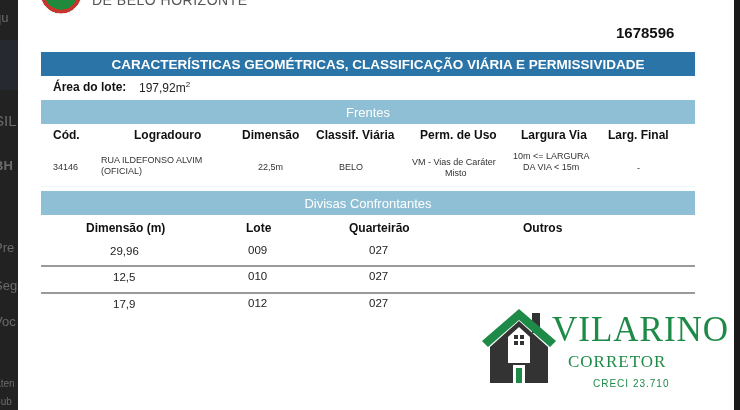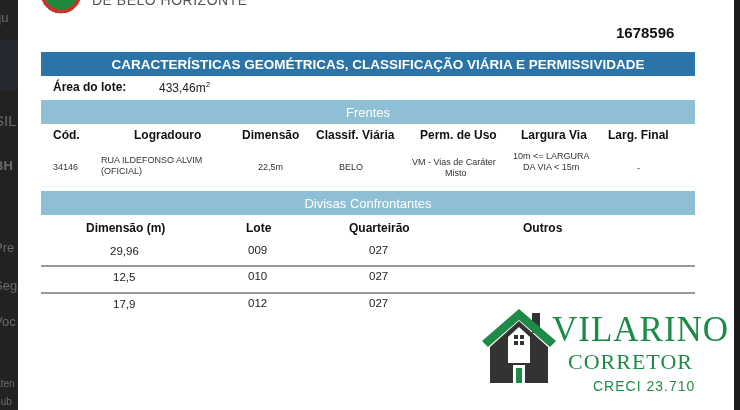--- a/index.html
+++ b/index.html
@@ -36,21 +36,21 @@
     .doc-number {
       position: absolute; left: 598px; top: 24px; font-size: 15px; font-weight: bold; color: #111;
     }
 
     .bar-dark {
       position: absolute; left: 23px; top: 52px; width: 654px; height: 24px;
       background: #2b74a8; color: #fff; font-weight: bold; font-size: 13.5px;
       display: flex; align-items: center; justify-content: center; padding-left: 20px;
     }
 
-    .area-row { position: absolute; left: 35px; top: 80px; font-size: 12px; display: flex; gap: 20px; }
+    .area-row { position: absolute; left: 35px; top: 80px; font-size: 12px; display: flex; }
     .area-label { font-weight: bold; width: 86px; }
     .area-value { color: #222; }
     .area-value sup { font-size: 8px; }
 
     .bar-light {
       position: absolute; left: 23px; width: 654px; height: 24px;
       background: #8fbfd4; color: #fff; font-weight: normal; font-size: 13px;
       display: flex; align-items: center; justify-content: center;
     }
     .bar-frentes { top: 100px; }
@@ -67,24 +67,24 @@
 
     
     .wm { position: absolute; left: 462px; top: 305px; width: 250px; height: 90px; }
     .wm-house { position: absolute; left: 0; top: 2px; width: 78px; height: 78px; }
     .wm-title {
       position: absolute; left: 72px; top: 7px; font-family: "Liberation Serif", serif;
       font-size: 35px; color: #1e8a47; letter-spacing: 1px; line-height: 36px; text-align: right;
     }
     .wm-sub {
       position: absolute; left: 88px; top: 44px; font-family: "Liberation Serif", serif;
-      font-size: 22px; color: #1e8a47; letter-spacing: 1px; line-height: 26px; text-align: center;
+      font-size: 17px; color: #1e8a47; letter-spacing: 1px; line-height: 26px; text-align: center;
     }
     .wm-creci {
-      position: absolute; left: 113px; top: 73px; font-size: 14px; color: #1e8a47; letter-spacing: 1px;
+      position: absolute; left: 113px; top: 73px; font-size: 10px; color: #1e8a47; letter-spacing: 1px;
     }
   </style>
 </head>
 <body>
 
 <div class="backdrop">
   <div class="bg-box"></div>
   <span class="bg-frag" style="top:10px">qu</span>
   <span class="bg-frag" style="top:112px;font-size:15px">SIL</span>
   <span class="bg-frag" style="top:158px;font-weight:bold">BH</span>
@@ -102,21 +102,21 @@
     <div class="seal"></div>
     <span class="org-name">DE BELO HORIZONTE</span>
   </div>
 
   <div class="doc-number">1678596</div>
 
   <div class="bar-dark">CARACTERÍSTICAS GEOMÉTRICAS, CLASSIFICAÇÃO VIÁRIA E PERMISSIVIDADE</div>
 
   <div class="area-row">
     <span class="area-label">Área do lote:</span>
-    <span class="area-value"><span>433,46m</span><sup>2</sup></span>
+    <span class="area-value"><span>197,92m</span><sup>2</sup></span>
   </div>
 
   <div class="bar-light bar-frentes">Frentes</div>
 
   <span class="fr-head" style="left:35px">Cód.</span>
   <span class="fr-head" style="left:116px">Logradouro</span>
   <span class="fr-head" style="left:224px">Dimensão</span>
   <span class="fr-head" style="left:298px">Classif. Viária</span>
   <span class="fr-head" style="left:402px">Perm. de Uso</span>
   <span class="fr-head" style="left:503px">Largura Via</span>

